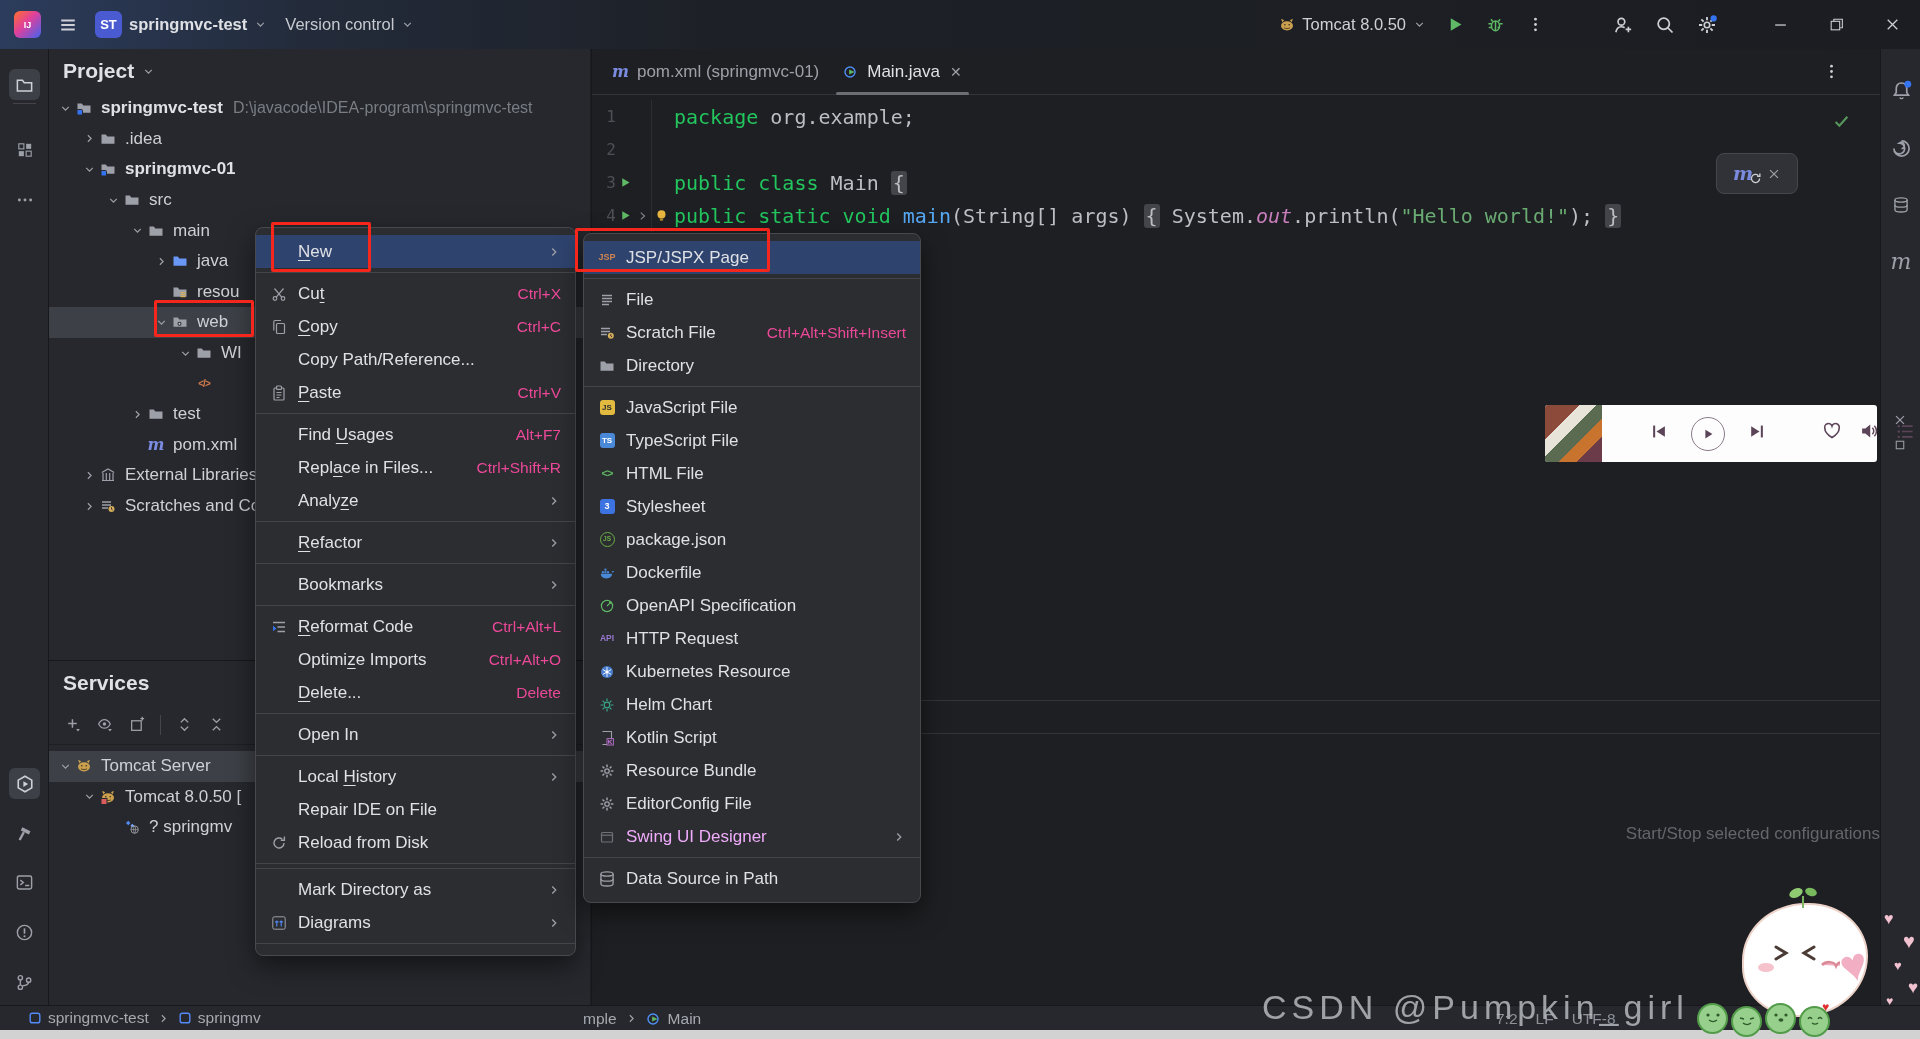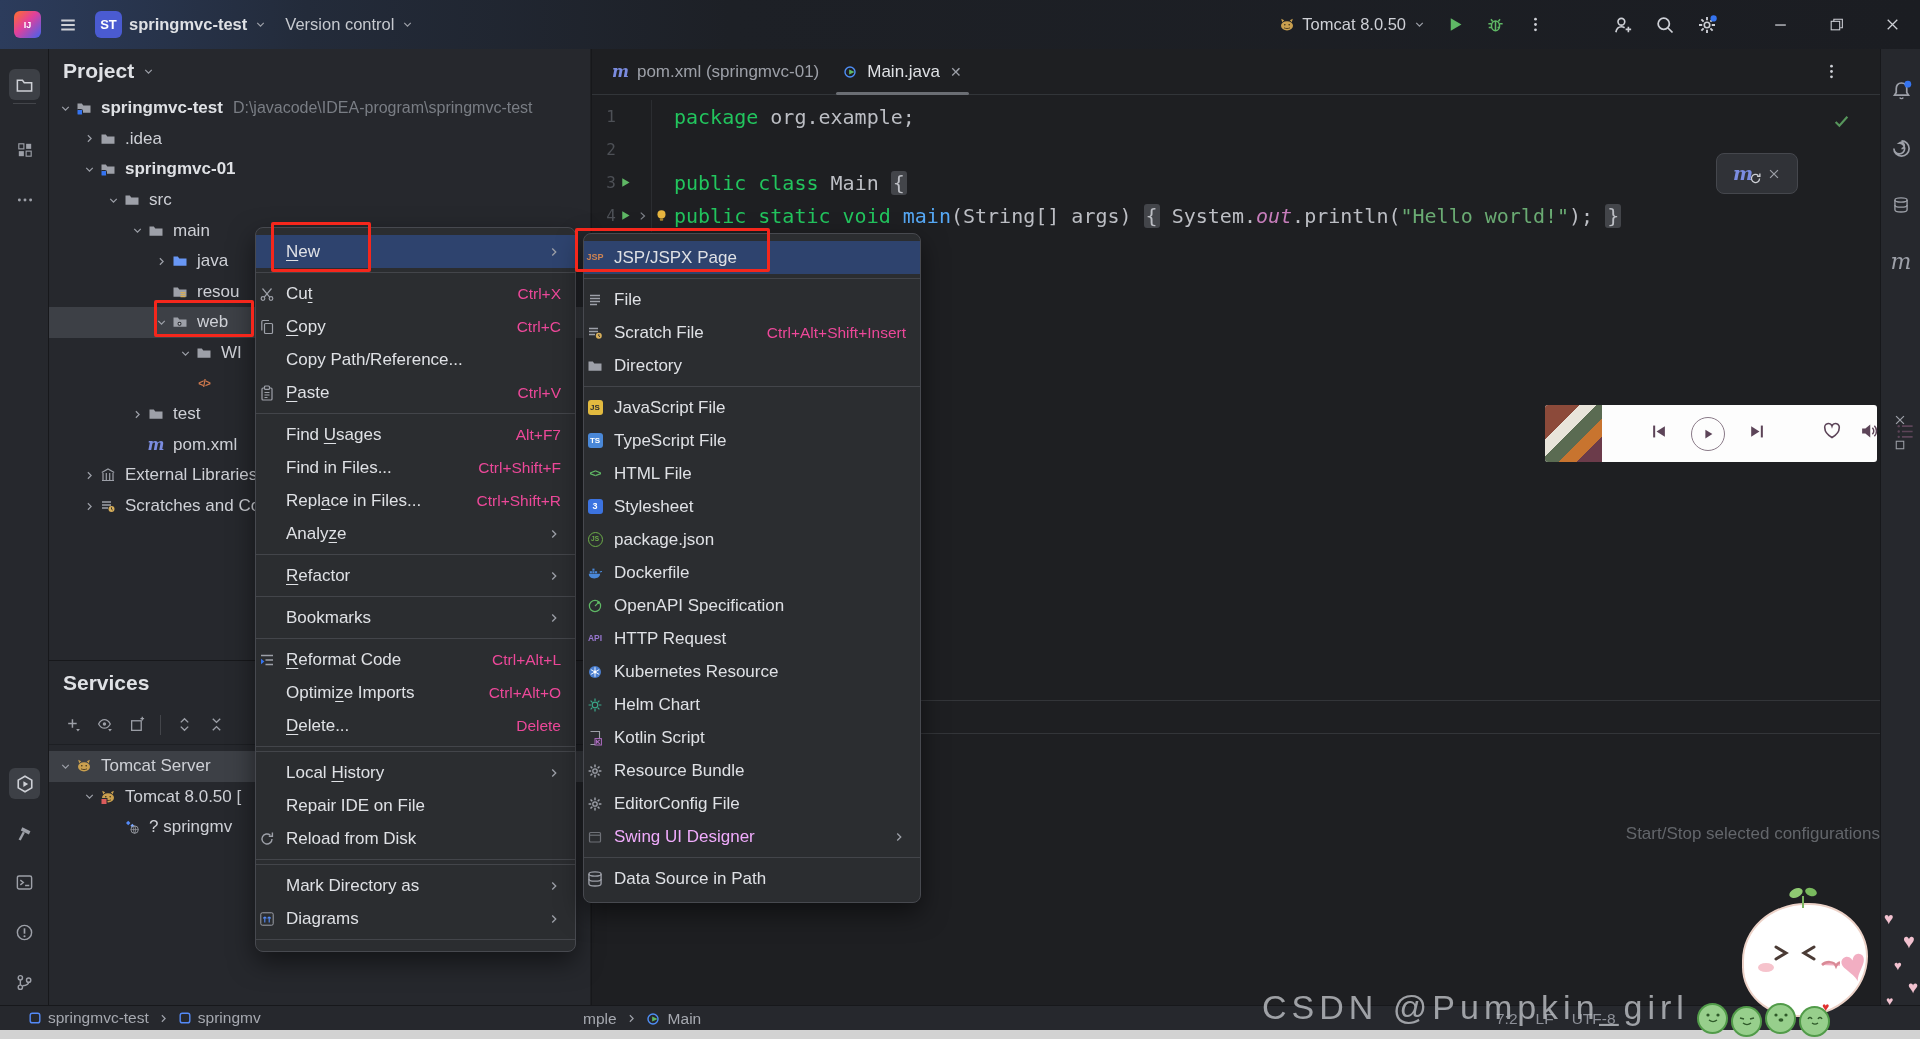--- a/index.html
+++ b/index.html
@@ -73,21 +73,21 @@
 
   
   .rightstrip{position:absolute;left:1880px;top:49px;width:40px;height:956px;background:#26282d;border-left:1px solid #17181b;z-index:6}
   .rs-btn{position:absolute;left:5px;width:30px;height:30px;display:flex;align-items:center;justify-content:center}
 
   
   .menu{position:absolute;background:#2b2d30;border:1px solid #47494f;border-radius:8px;
     box-shadow:0 10px 26px rgba(0,0,0,.5);padding:7px 0;z-index:50}
   #context-menu{left:255px;top:227px;width:321px}
   #new-submenu{left:583px;top:233px;width:338px;z-index:52}
-  .menu-item{height:33px;display:flex;align-items:center;padding:0 14px 0 0;color:#dfe1e5;font-size:17px;cursor:default}
+  .menu-item{height:33px;display:flex;align-items:center;padding:0 14px 0 12px;color:#dfe1e5;font-size:17px;cursor:default}
   .menu-item.hl{background:#2e436e}
   .menu-item.dis{color:#f0abfc}
   .mi-icon{width:22px;height:18px;margin-right:8px;flex:none;display:flex;align-items:center;justify-content:center}
   .mi-label{white-space:nowrap}
   .mi-label u{text-underline-offset:3px}
   .mi-short{margin-left:auto;padding-left:26px;color:#ec4899;font-size:15.5px;white-space:nowrap}
   .mi-arrow{margin-left:auto;display:flex}
   .menu-sep{height:1px;background:#43454a;margin:4px 0}
 
   
@@ -783,25 +783,20 @@
       <span class="mi-short">Ctrl+V</span>
     </div>
     <div class="menu-sep"></div>
     <div class="menu-item">
       <span class="mi-icon"></span>
       <span class="mi-label">Find <u>U</u>sages</span>
       <span class="mi-short">Alt+F7</span>
     </div>
     <div class="menu-item">
       <span class="mi-icon"></span>
-      <span class="mi-label">Find in Files...</span>
-      <span class="mi-short">Ctrl+Shift+F</span>
-    </div>
-    <div class="menu-item">
-      <span class="mi-icon"></span>
       <span class="mi-label">Repl<u>a</u>ce in Files...</span>
       <span class="mi-short">Ctrl+Shift+R</span>
     </div>
     <div class="menu-item">
       <span class="mi-icon"></span>
       <span class="mi-label">Analy<u>z</u>e</span>
       <span class="mi-arrow">
         <svg width="14" height="14" viewBox="0 0 16 16" fill="none">
           <path d="M6 4l4 4-4 4" stroke="#9da0a8" stroke-width="1.5"></path>
         </svg>
@@ -844,20 +839,29 @@
       <span class="mi-icon"></span>
       <span class="mi-label">Optimi<u>z</u>e Imports</span>
       <span class="mi-short">Ctrl+Alt+O</span>
     </div>
     <div class="menu-item">
       <span class="mi-icon"></span>
       <span class="mi-label"><u>D</u>elete...</span>
       <span class="mi-short">Delete</span>
     </div>
     <div class="menu-sep"></div>
+    <div class="menu-item">
+      <span class="mi-icon"></span>
+      <span class="mi-label">Open In</span>
+      <span class="mi-arrow">
+        <svg width="14" height="14" viewBox="0 0 16 16" fill="none">
+          <path d="M6 4l4 4-4 4" stroke="#9da0a8" stroke-width="1.5"></path>
+        </svg>
+      </span>
+    </div>
     <div class="menu-sep"></div>
     <div class="menu-item">
       <span class="mi-icon"></span>
       <span class="mi-label">Local <u>H</u>istory</span>
       <span class="mi-arrow">
         <svg width="14" height="14" viewBox="0 0 16 16" fill="none">
           <path d="M6 4l4 4-4 4" stroke="#9da0a8" stroke-width="1.5"></path>
         </svg>
       </span>
     </div>

